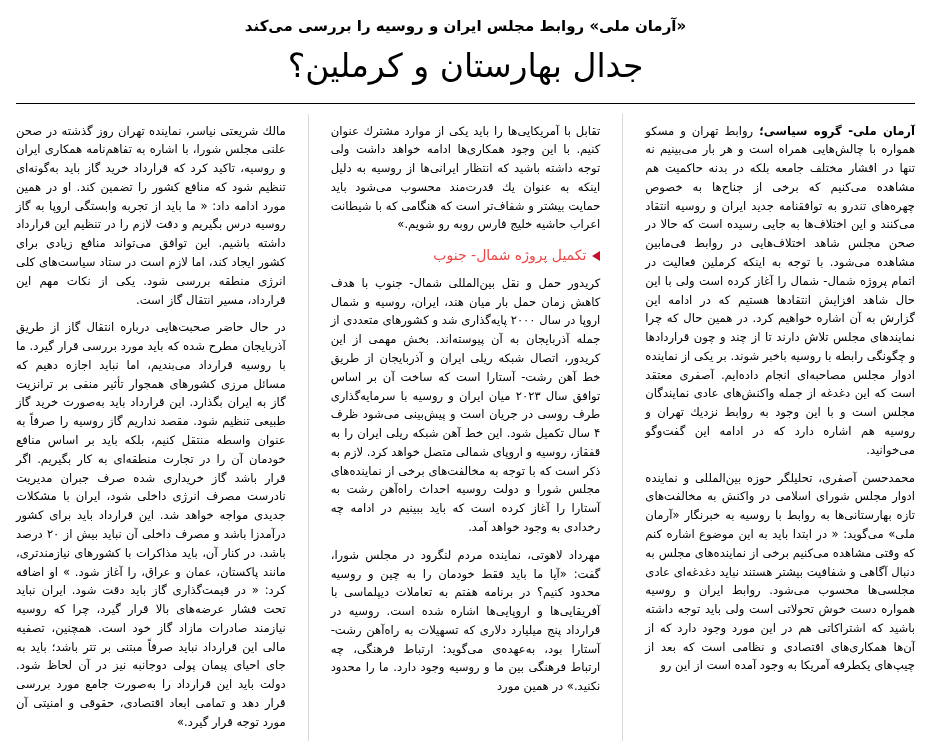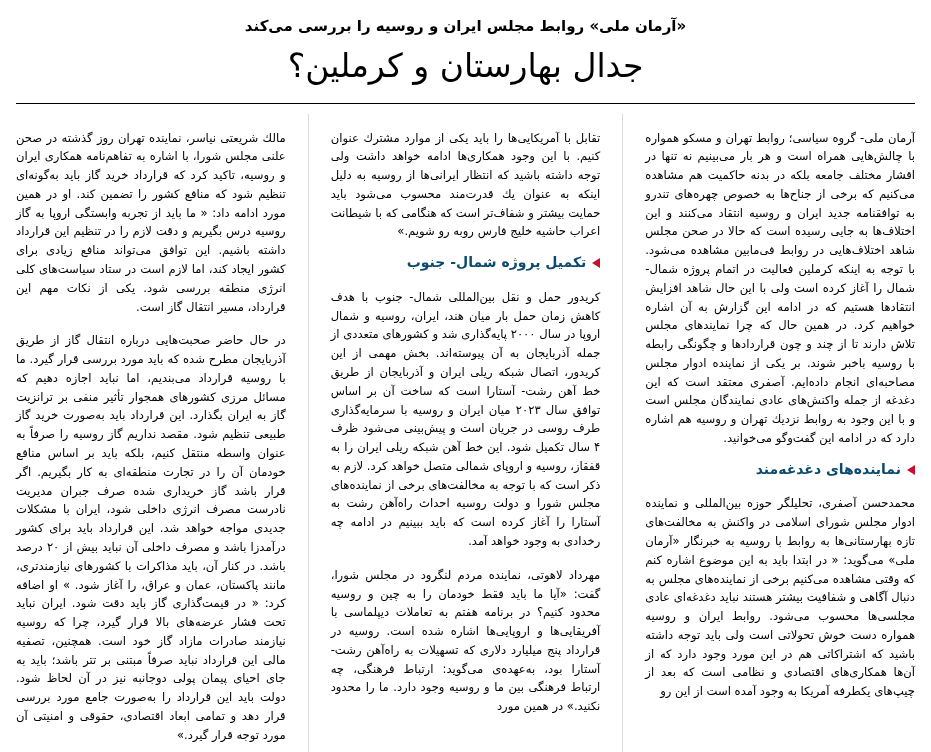--- a/index.html
+++ b/index.html
@@ -45,49 +45,49 @@
     display: flex;
     flex-direction: row;
     gap: 22px;
     align-items: flex-start;
   }
   .col {
     flex: 1 1 0;
     min-width: 0;
   }
   .col p {
-    margin: 15px 0 9px 0;
+    margin: 8px 0 9px 0;
     font-size: 11.6px;
     line-height: 1.62;
     text-align: justify;
     text-align-last: right;
   }
   .col p.lead .lead-label {
-    font-weight: normal;
+    font-weight: bold;
   }
   .subhead {
     display: flex;
     flex-direction: row;
     align-items: center;
     gap: 6px;
     margin: 12px 0 7px 0;
   }
   .subhead .bullet {
     display: inline-block;
     width: 0;
     height: 0;
     border-top: 5px solid transparent;
     border-bottom: 5px solid transparent;
     border-right: 8px solid #c8102e;
     flex: 0 0 auto;
   }
   .subhead .subhead-text {
     font-size: 14px;
-    font-weight: bold;
-    color: #0c4a6e;
+    font-weight: normal;
+    color: #ef4444;
     line-height: 1.4;
   }
   .col-sep {
     width: 1px;
     background: #d9d9d9;
     align-self: stretch;
   }
 </style>
 </head>
 <body>
@@ -98,24 +98,20 @@
 
   <div class="headline">جدال بهارستان و کرملین؟</div>
 
   <hr class="rule">
 
   <div class="columns">
 
     <div class="col">
       <p class="lead"><span class="lead-label">آرمان ملی- گروه سیاسی؛</span> <span>روابط تهران و مسكو همواره با چالش‌هایی همراه است و هر بار می‌بینیم نه تنها در اقشار مختلف جامعه بلكه در بدنه حاكمیت هم مشاهده می‌كنیم كه برخی از جناح‌ها به خصوص چهره‌های تندرو به توافقنامه جدید ایران و روسیه انتقاد می‌كنند و این اختلاف‌ها به جایی رسیده است كه حالا در صحن مجلس شاهد اختلاف‌هایی در روابط فی‌مابین مشاهده می‌شود. با توجه به اینكه كرملین فعالیت در اتمام پروژه شمال- شمال را آغاز كرده است ولی با این حال شاهد افزایش انتقادها هستیم كه در ادامه این گزارش به آن اشاره خواهیم كرد. در همین حال كه چرا نمایندها‌ی مجلس تلاش دارند تا از چند و چون قرارداد‌ها و چگونگی رابطه با روسیه باخبر شوند. بر یكی از نماینده ادوار مجلس مصاحبه‌ای انجام داده‌ایم. آصفری معتقد است كه این دغدغه از جمله واكنش‌های عادی نمایندگان مجلس است و با این وجود به روابط نزدیك تهران و روسیه هم اشاره دارد كه در ادامه این گفت‌وگو می‌خوانید.</span></p>
 
-      <div class="subhead">
-        <span class="bullet"></span>
-        <span class="subhead-text">نماینده‌های دغدغه‌مند</span>
-      </div>
 
       <p>محمدحسن آصفری، تحلیلگر حوزه بین‌المللی و نماینده ادوار مجلس شورای اسلامی در واكنش به مخالفت‌های تازه بهارستانی‌ها به روابط با روسیه به خبرنگار «آرمان ملی» می‌گوید: « در ابتدا باید به این موضوع اشاره كنم كه وقتی مشاهده می‌كنیم برخی از نماینده‌های مجلس به دنبال آگاهی و شفافیت بیشتر هستند نباید دغدغه‌ای عادی مجلسی‌ها محسوب می‌شود. روابط ایران و روسیه همواره دست خوش تحولاتی است ولی باید توجه داشته باشید كه اشتراكاتی هم در این مورد وجود دارد كه از آن‌ها همكاری‌های اقتصادی و نظامی است كه بعد از چیپ‌های یكطرفه آمریكا به وجود آمده است از این رو</p>
     </div>
 
     <div class="col-sep"></div>
 
     <div class="col">
       <p>تقابل با آمریكایی‌ها را باید یكی از موارد مشترك عنوان كنیم. با این وجود همكاری‌ها ادامه خواهد داشت ولی توجه داشته باشید كه انتظار ایرانی‌ها از روسیه به دلیل اینكه به عنوان یك قدرت‌مند محسوب می‌شود باید حمایت بیشتر و شفاف‌تر است كه هنگامی كه با شیطانت اعراب حاشیه خلیج فارس روبه رو شویم.»</p>
 
       <div class="subhead">

